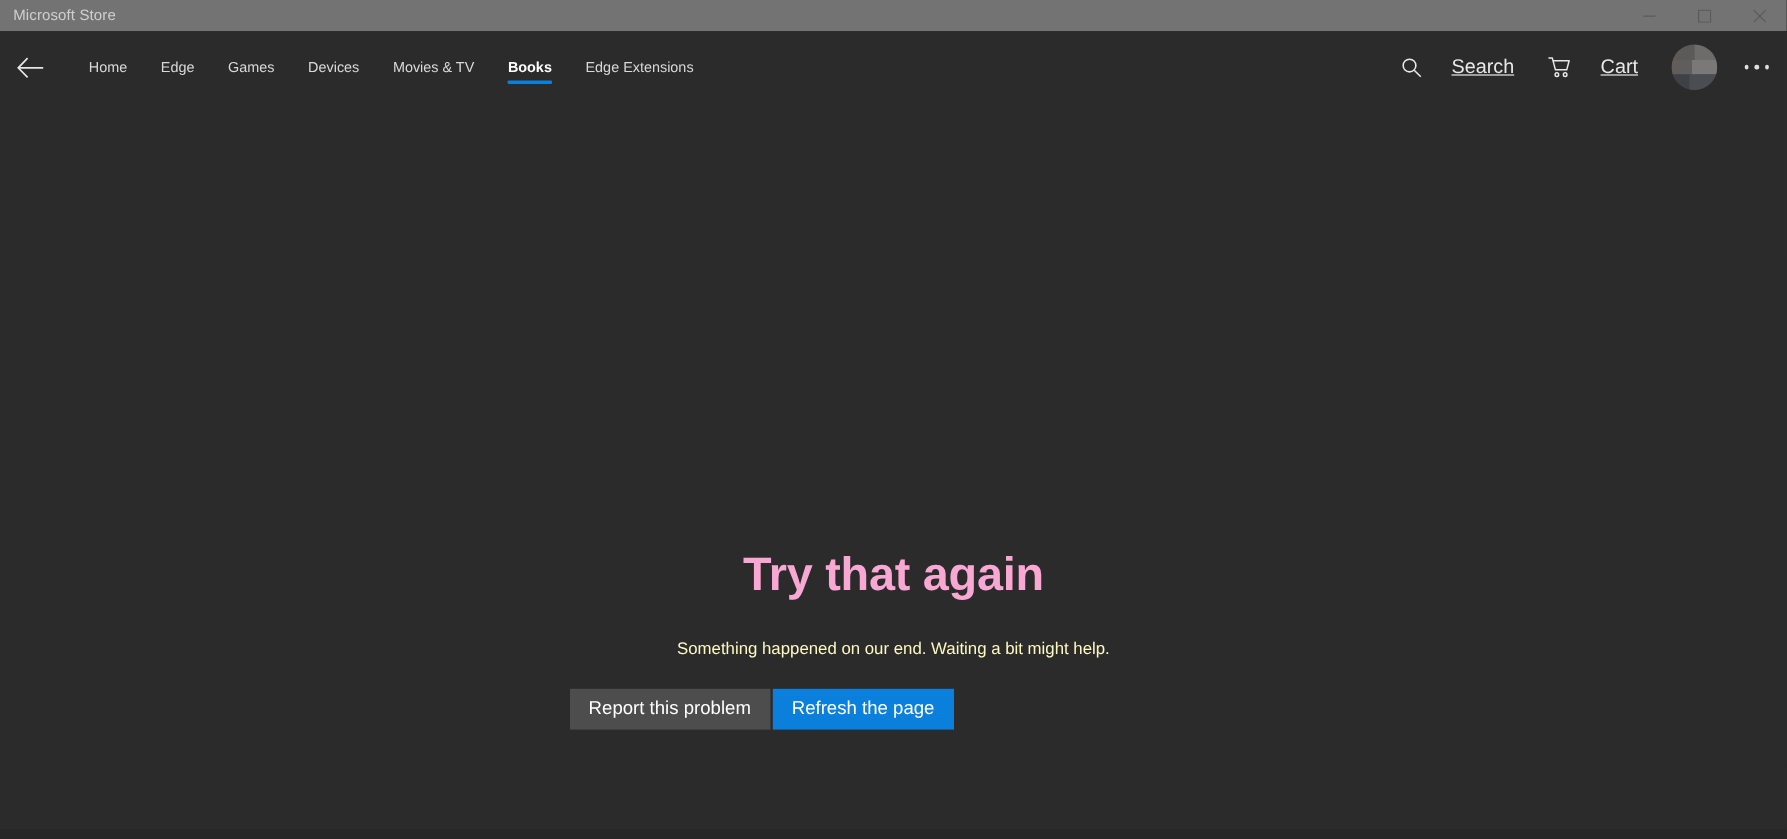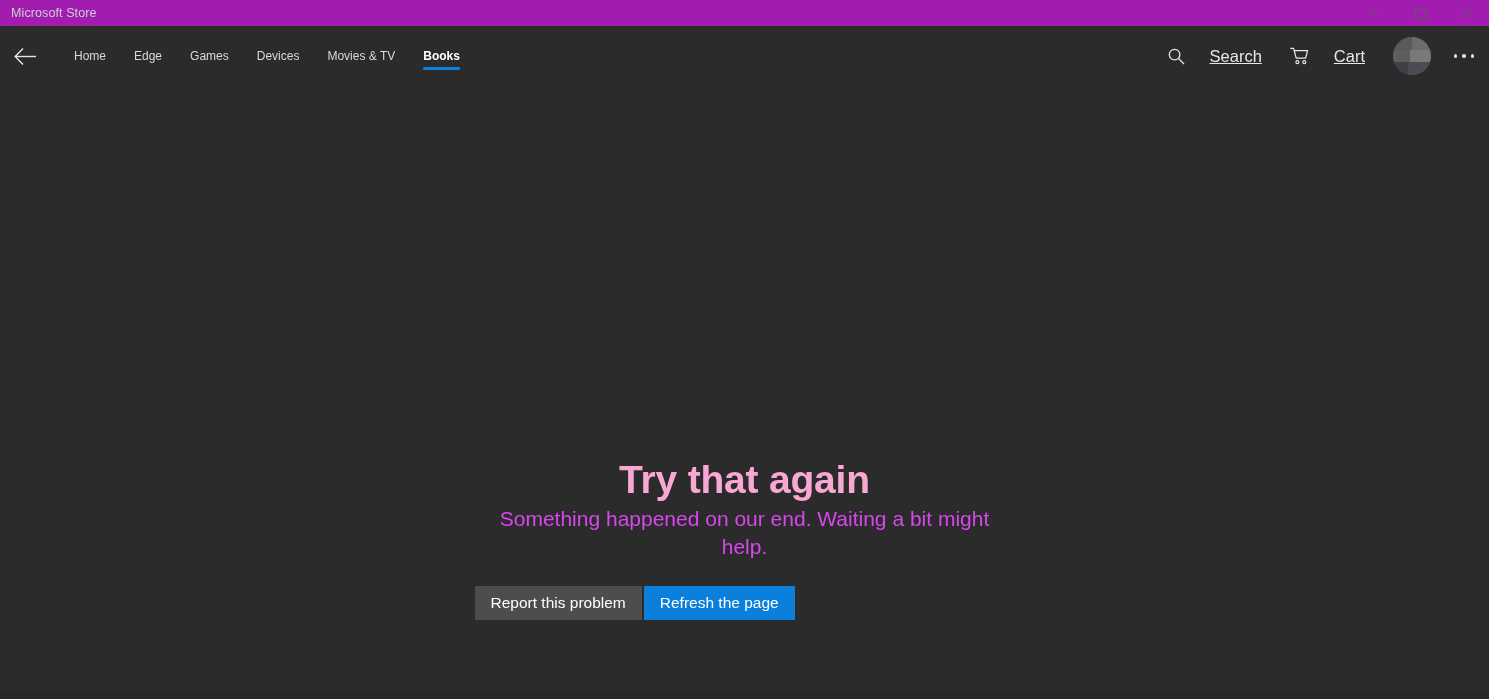--- a/index.html
+++ b/index.html
@@ -14,21 +14,21 @@
     position:relative;
     width:1489px; height:699px;
     background:#2b2b2b;
     display:flex; flex-direction:column;
   }
 
   
   .titlebar {
     position:relative;
     height:26px;
-    background:#a21caf;
+    background:#737373;
     display:flex; align-items:center;
     flex:0 0 26px;
   }
   .title-text {
     margin-left:11px;
     font-size:12.5px;
     color:#cfcfcf;
     letter-spacing:.1px;
     line-height:1;
     user-select:none;
@@ -151,23 +151,23 @@
     text-align:center;
   }
   .error-title {
     font-size:39px;
     font-weight:bold;
     color:#f9a8d4;
     line-height:1.15;
     letter-spacing:-0.2px;
   }
   .error-sub {
-    margin-top:2px;
-    font-size:21px;
-    color:#d946ef;
+    margin-top:28px;
+    font-size:14px;
+    color:#fef9c3;
     line-height:1.35;
   }
   .error-buttons {
     margin-top:24px;
     display:flex;
     justify-content:flex-start;
     align-items:stretch;
     gap:2px;
   }
   .btn {
@@ -241,20 +241,23 @@
       <div class="nav-item">
         <span>Devices</span>
       </div>
       <div class="nav-item">
         <span>Movies &amp; TV</span>
       </div>
       <div class="nav-item active">
         <span>Books</span>
         <span class="underline"></span>
       </div>
+      <div class="nav-item">
+        <span>Edge Extensions</span>
+      </div>
     </div>
 
     <div class="nav-right">
 
       <div class="nav-action">
         <span>
           <svg width="17" height="17" viewBox="0 0 17 17" aria-hidden="true">
             <circle cx="6.6" cy="6.6" r="5.3" fill="none" stroke="currentColor" stroke-width="1.3"></circle>
             <line x1="10.5" y1="10.5" x2="16" y2="16" stroke="currentColor" stroke-width="1.3"></line>
           </svg>

